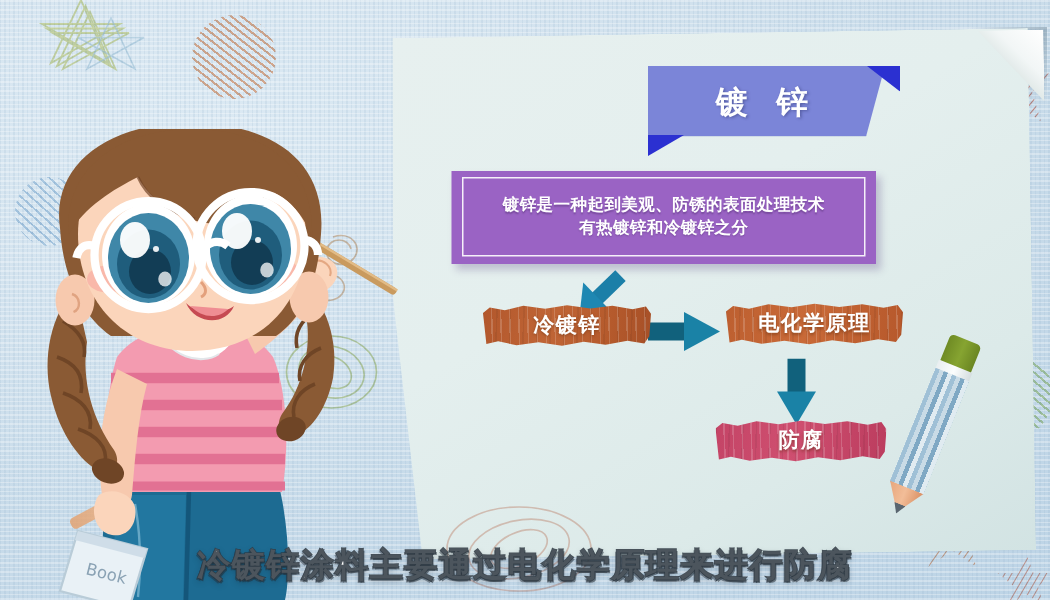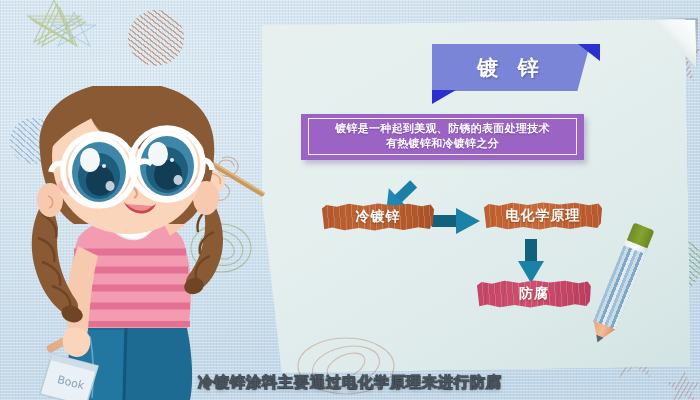--- a/index.html
+++ b/index.html
@@ -96,21 +96,21 @@
     position:absolute; z-index:10; inset:0;
     display:flex; align-items:center; justify-content:center;
     color:#ffffff; font-size:21px; font-weight:bold;
     letter-spacing:6px; text-shadow:1px 1px 2px rgba(40,45,100,.45);
     font-family:"DejaVu Sans","Liberation Sans",sans-serif;
   }
 
   
   #desc-box{
     position:absolute; z-index:9;
-    left:301px; top:114px; width:283px; height:46px;
+    left:301px; top:114px; width:283px; height:62px;
     background:#9a63c4;
     box-shadow:3px 4px 5px rgba(90,70,130,.28);
   }
   #desc-inner{
     position:absolute; inset:4px 7px 5px 7px;
     border:1px solid rgba(255,255,255,.9);
     display:flex; flex-direction:column;
     align-items:center; justify-content:center;
     gap:1px;
   }
@@ -201,21 +201,21 @@
   }
 
   
   #girl{ position:absolute; z-index:12; left:-6px; top:86px; width:280px; height:314px; }
 
   
   #caption{
     position:absolute; z-index:20;
     left:0; bottom:8px; width:700px;
     text-align:center;
-    font-size:15px; font-weight:bold; letter-spacing:1px;
+    font-size:22px; font-weight:bold; letter-spacing:1px;
     color:#ffffff;
     -webkit-text-stroke:1px rgba(45,55,65,.85);
     text-shadow:
       1px 1px 0 rgba(35,45,55,.55),
       -1px 1px 0 rgba(35,45,55,.45),
       0 2px 4px rgba(20,30,40,.35);
     white-space:nowrap;
   }
 </style>
 </head>

